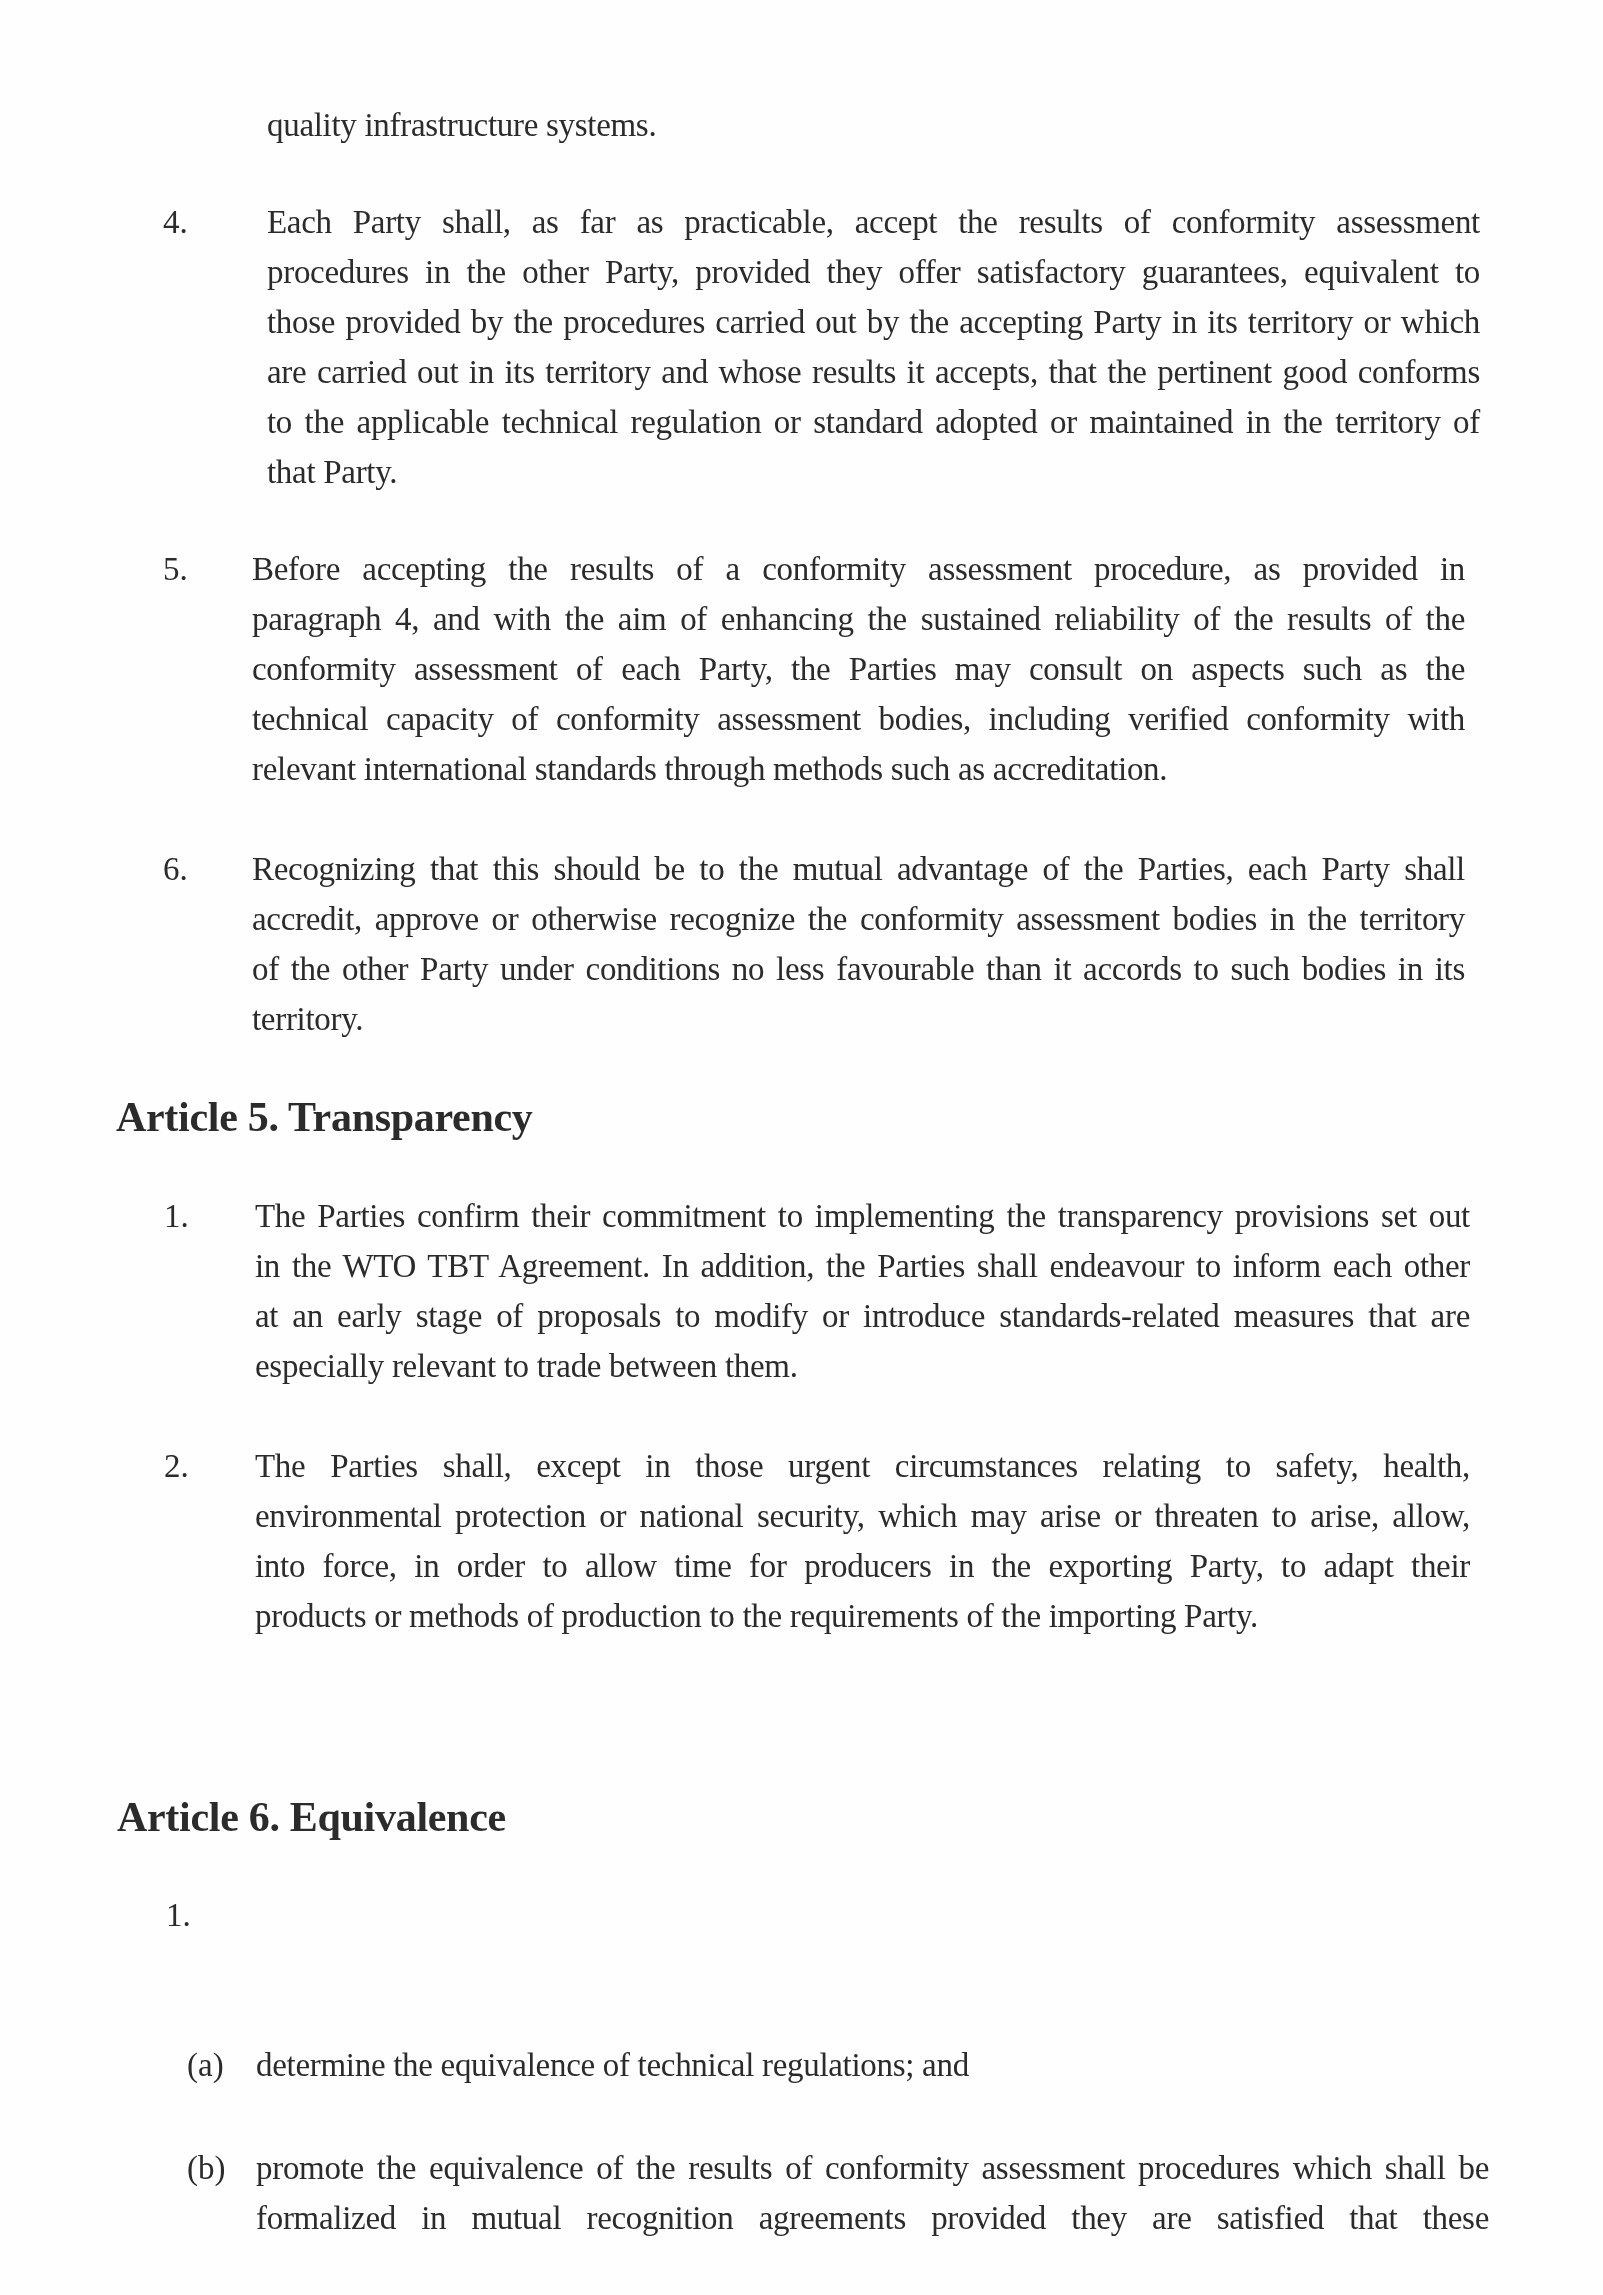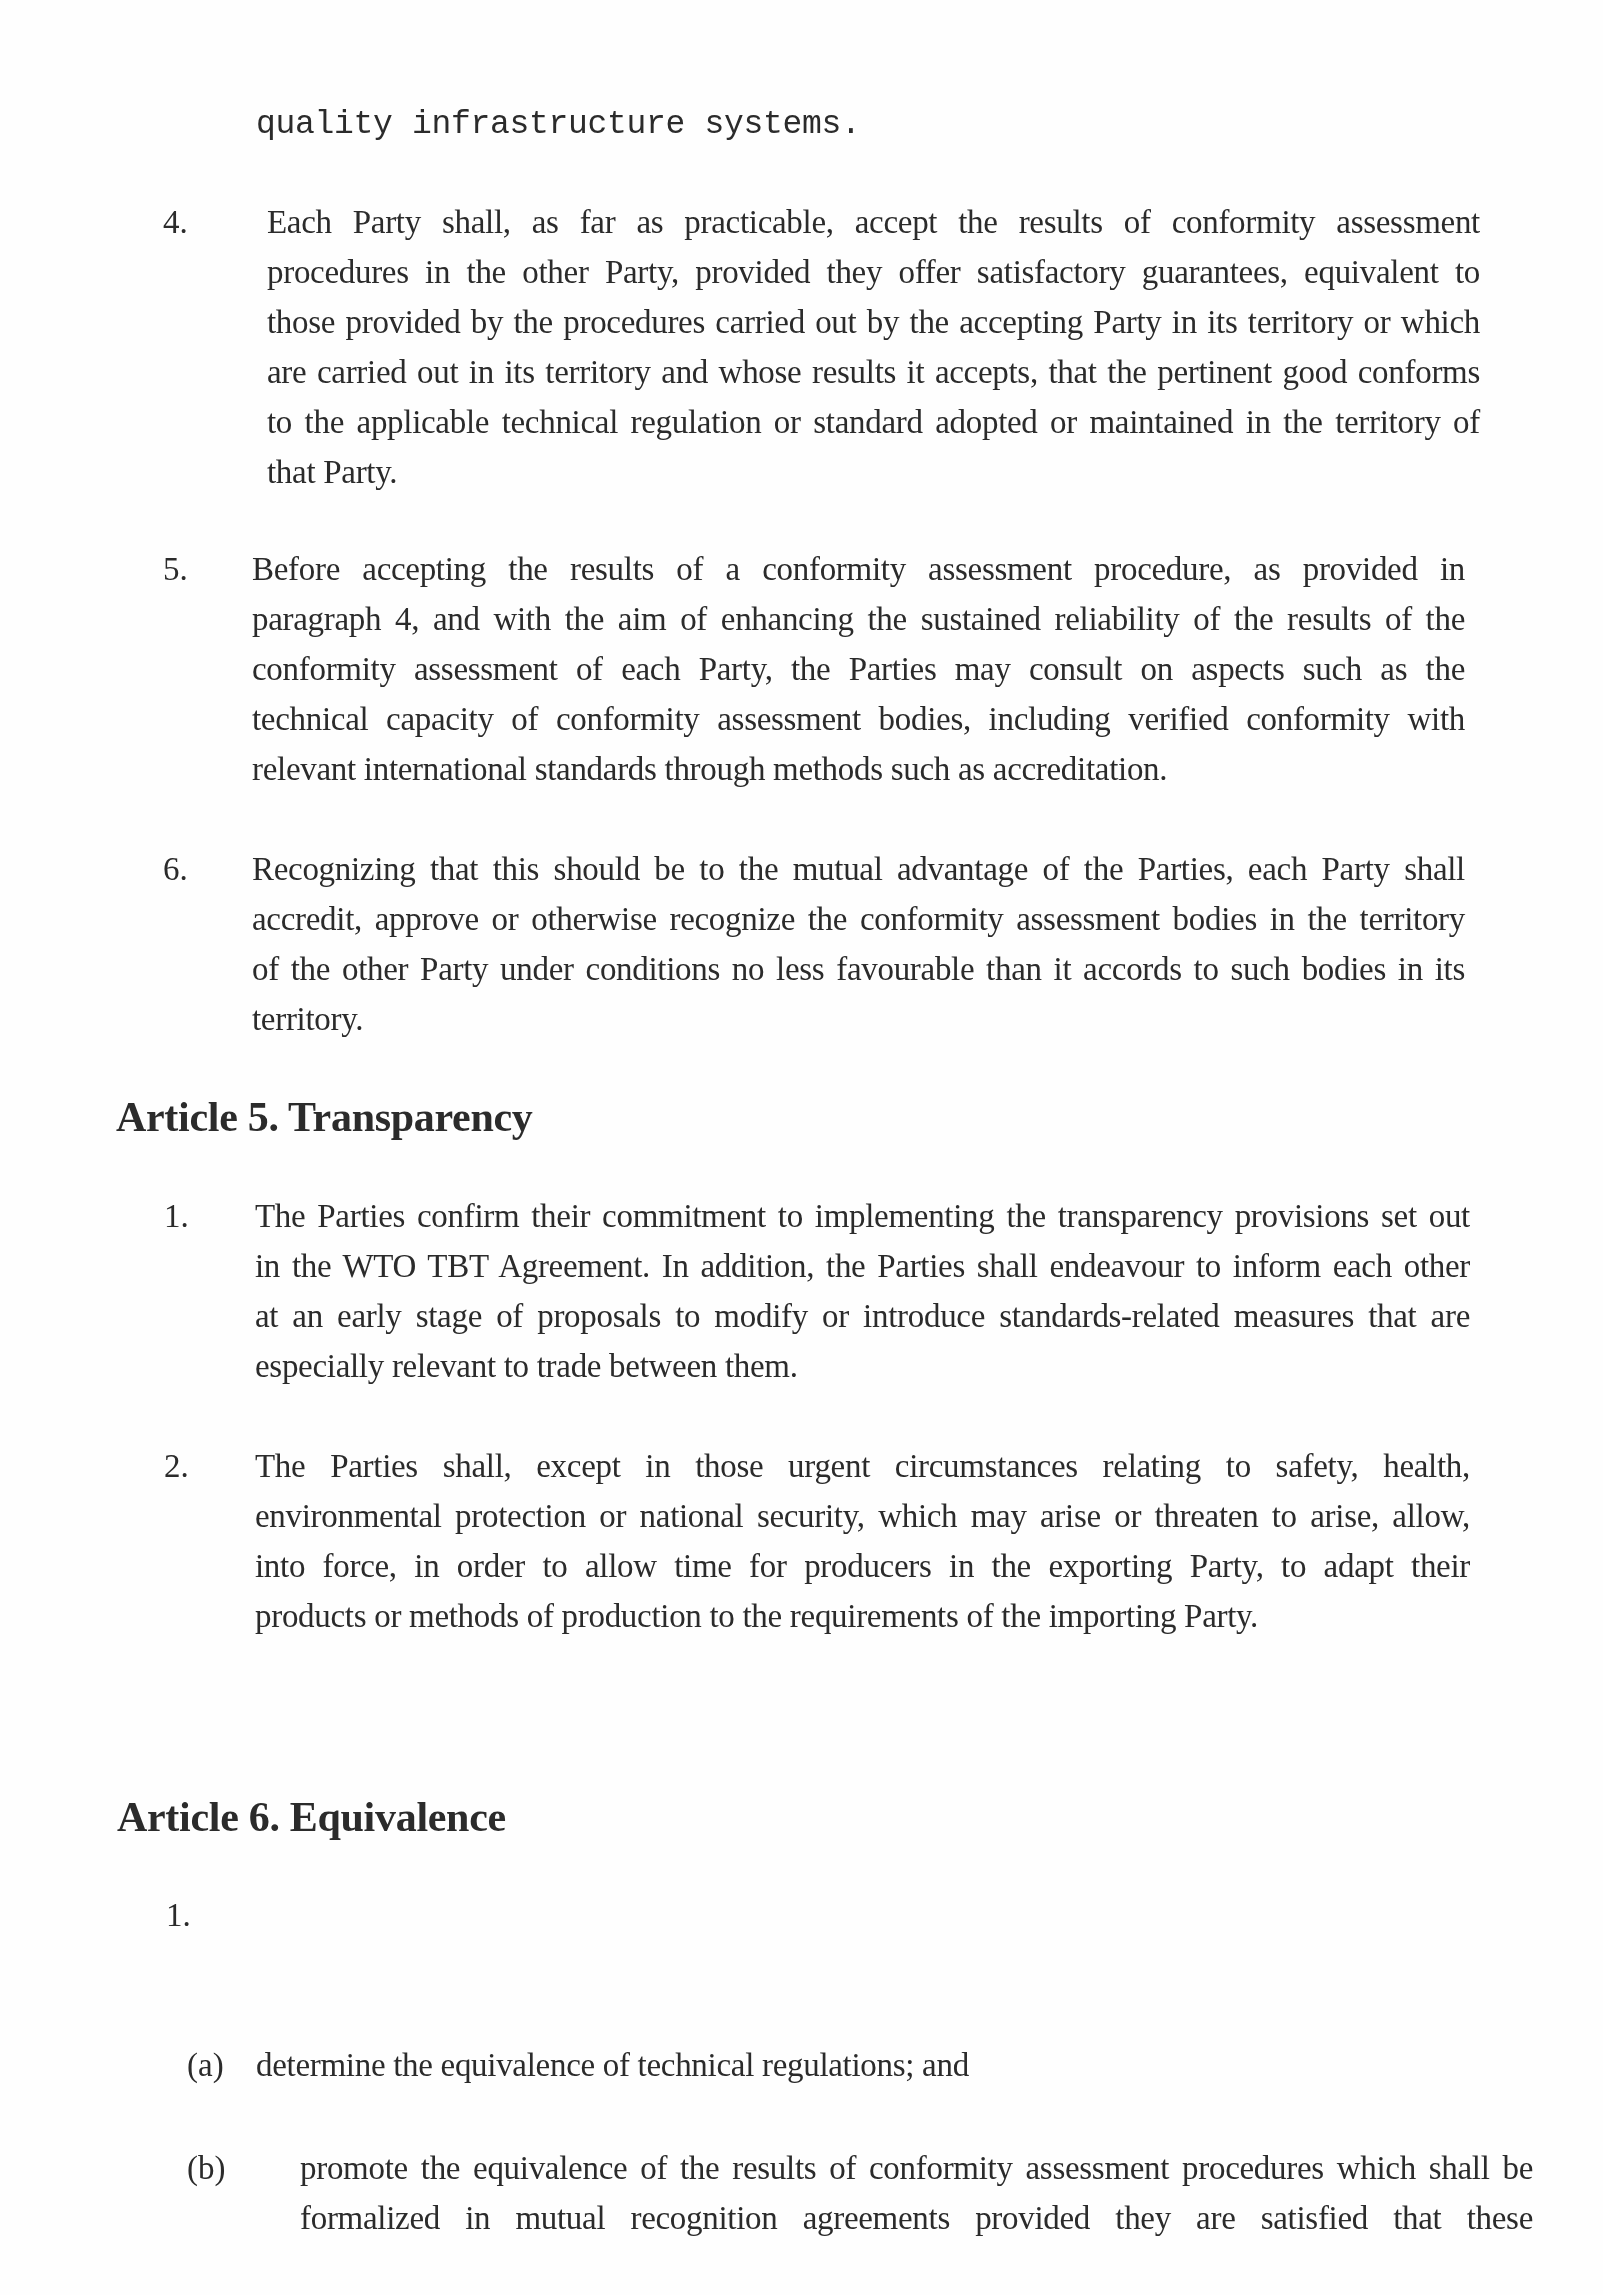--- a/index.html
+++ b/index.html
@@ -49,21 +49,21 @@
   }
   .line.last {
     text-align-last: left;
   }
 </style>
 </head>
 <body>
 
 <div class="page">
 
-  <div class="line-block" style="left:256px; top:100px; width:1216px;font-family:Liberation Mono, monospace;">
+  <div class="line-block" style="left:267px; top:100px; width:1216px;">
     <span class="line last">quality infrastructure systems.</span>
   </div>
 
   <div class="num" style="left:163px; top:197px;">4.</div>
   <div class="line-block" style="left:252px; top:197px; width:1213px;margin-left:15px;">
     <span class="line">Each Party shall, as far as practicable, accept the results of conformity assessment</span>
     <span class="line">procedures in the other Party, provided they offer satisfactory guarantees, equivalent to</span>
     <span class="line">those provided by the procedures carried out by the accepting Party in its territory or which</span>
     <span class="line">are carried out in its territory and whose results it accepts, that the pertinent good conforms</span>
     <span class="line">to the applicable technical regulation or standard adopted or maintained in the territory of</span>
@@ -108,19 +108,19 @@
   <div class="heading" style="left:117px; top:1792px;">Article 6. Equivalence</div>
 
   <div class="num" style="left:166px; top:1890px;">1.</div>
 
   <div class="num" style="left:187px; top:2040px;">(a)</div>
   <div class="line-block" style="left:256px; top:2040px; width:1233px;">
     <span class="line last">determine the equivalence of technical regulations; and</span>
   </div>
 
   <div class="num" style="left:187px; top:2143px;">(b)</div>
-  <div class="line-block" style="left:256px; top:2143px; width:1233px;margin-left:44px;">
+  <div class="line-block" style="left:256px; top:2143px; width:1233px;">
     <span class="line">promote the equivalence of the results of conformity assessment procedures which shall be</span>
     <span class="line">formalized in mutual recognition agreements provided they are satisfied that these</span>
   </div>
 
 </div>
 
 
 </body></html>

